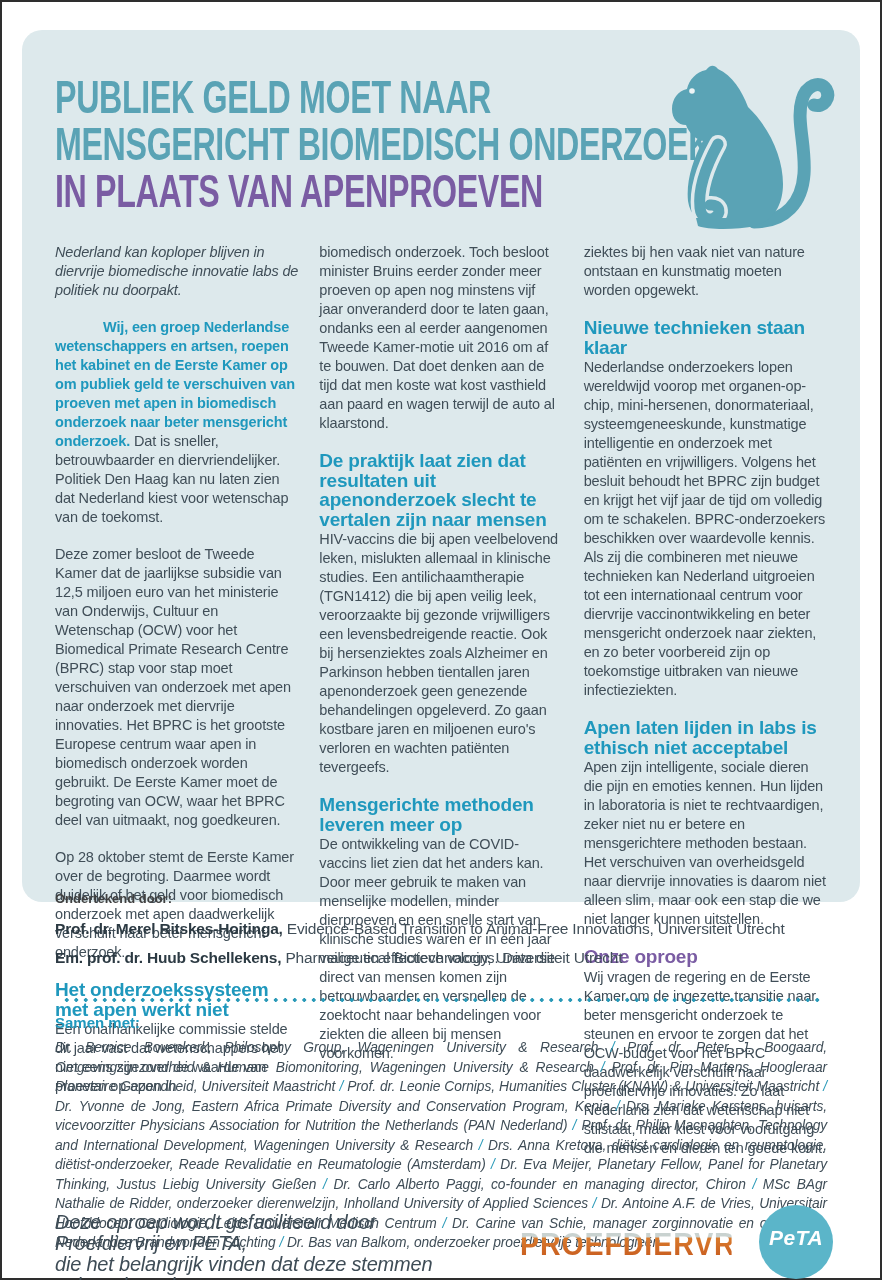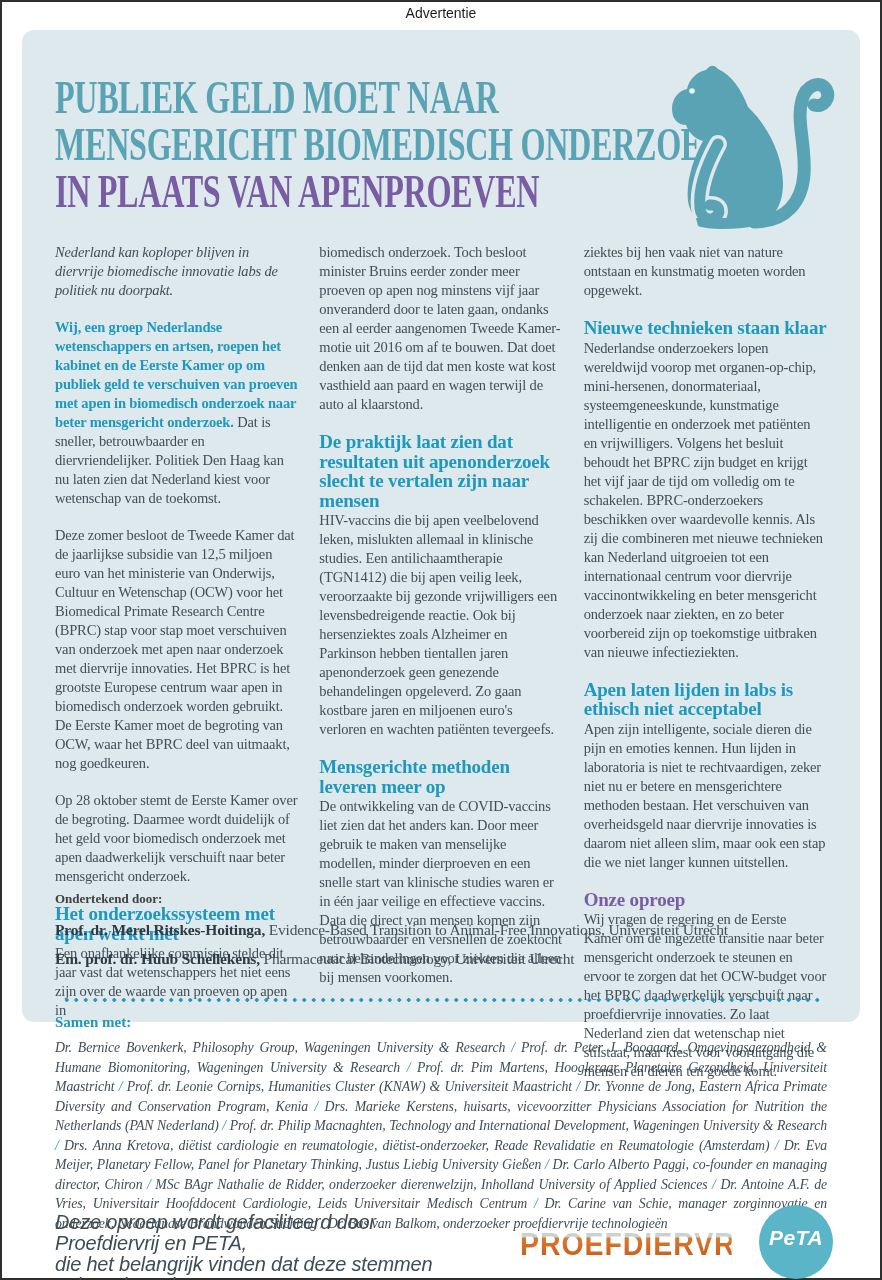--- a/index.html
+++ b/index.html
@@ -1,34 +1,34 @@
 <!DOCTYPE html>
 <html><head>
 <meta charset="utf-8">
 <style>
   html,body{margin:0;padding:0;}
   body{width:882px;height:1280px;background:#ffffff;font-family:"Liberation Sans",sans-serif;position:relative;overflow:hidden;}
   .page{position:absolute;inset:0;box-shadow:inset 0 0 0 2px #2e2e2e;}
   .advert-label{position:absolute;top:5px;left:0;right:0;text-align:center;font-size:14px;color:#1c1c1c;}
-  .ad-box{position:absolute;left:22px;top:30px;width:838px;height:992px;background:#dde9ec;border-radius:12px;font-family:Liberation Serif, serif;}
+  .ad-box{position:absolute;left:22px;top:30px;width:838px;height:872px;background:#dde9ec;border-radius:20px;}
 
   
   .headline{position:absolute;left:33px;top:44px;}
   .headline .hl{display:block;white-space:nowrap;font-weight:700;font-size:46px;line-height:47px;letter-spacing:-0.5px;transform:scaleX(0.70);transform-origin:left top;color:#5aa3b5;}
   .headline .hl.purple{color:#7a5ca3;}
 
   
   .monkey{position:absolute;right:16px;top:24px;width:208px;height:196px;}
 
   
   .cols{position:absolute;left:33px;top:213px;width:772px;display:flex;gap:21px;}
   .col{flex:1;min-width:0;font-size:14.5px;line-height:19px;letter-spacing:-0.15px;color:#404e58;}
   .col p{margin:0 0 18px 0;}
   .col p.intro{font-style:italic;}
-  .col .lead{color:#1f98bd;font-weight:700;}
+  .col .lead{color:#1f98bd;font-weight:700;margin-left:48px;}
   .col h3{margin:0 0 1px 0;font-size:19px;line-height:19.5px;color:#1f98bd;font-weight:700;letter-spacing:-0.2px;}
   .col h3.purple{color:#7a5ca3;}
 
   
   .signed{position:absolute;left:33px;top:861px;right:33px;}
   .signed h3{margin:0 0 8px 0;font-size:13px;color:#404040;font-weight:700;}
   .signed .sig-line{font-size:15.5px;line-height:29px;color:#404e58;letter-spacing:-0.2px;}
   .signed .sig-name{font-weight:700;color:#2c3a43;}
 
   .dotted-divider{position:absolute;left:40px;right:40px;top:966px;height:6px;
@@ -57,21 +57,20 @@
     display:flex;flex-direction:column;align-items:center;justify-content:center;color:#ffffff;gap:44px;}
   .peta-logo .peta-word{font-weight:700;font-style:italic;font-size:21px;line-height:20px;letter-spacing:0.5px;}
   .peta-logo .peta-sub{font-weight:700;font-style:italic;font-size:8px;letter-spacing:0.5px;margin-top:1px;}
   .peta-logo svg{width:26px;height:14px;margin-bottom:1px;}
 </style>
 </head>
 <body>
 
 <div class="page">
 
-  <div class="advert-label">Advertentie</div>
 
   <div class="ad-box">
 
     <div class="headline">
       <span class="hl">PUBLIEK GELD MOET NAAR</span>
       <span class="hl">MENSGERICHT BIOMEDISCH ONDERZOEK</span>
       <span class="hl purple">IN PLAATS VAN APENPROEVEN</span>
     </div>
 
     <svg class="monkey" viewBox="0 0 208 196" aria-hidden="true">

